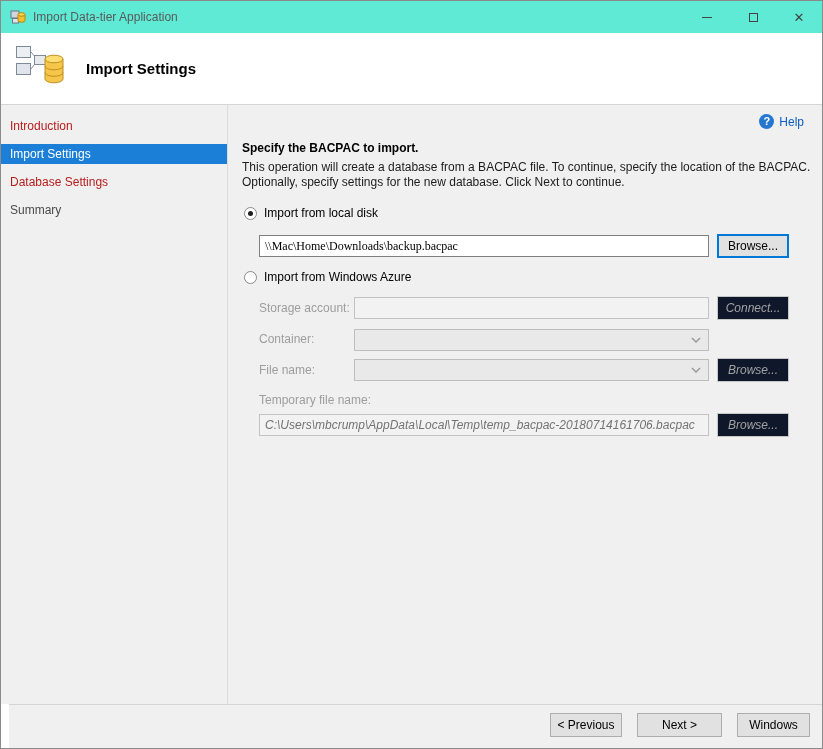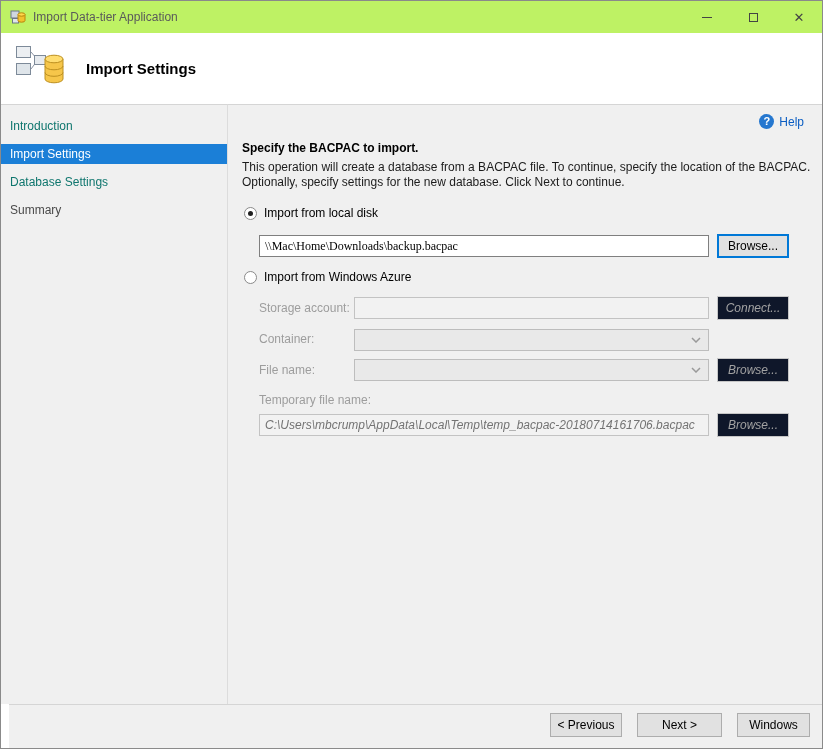--- a/index.html
+++ b/index.html
@@ -7,21 +7,21 @@
   body { font-family:"Liberation Sans", sans-serif; }
 
   .window {
     position:relative; width:823px; height:749px;
     background:#ffffff; border:1px solid #8a8a8a; overflow:hidden;
   }
 
   
   .titlebar {
     position:absolute; top:0; left:0; right:0; height:32px;
-    background:#bef264; display:flex; align-items:center;
+    background:#5eead4; display:flex; align-items:center;
   }
   .app-icon { margin-left:9px; width:16px; height:16px; display:inline-flex; }
   .titlebar .title { margin-left:7px; font-size:12px; color:#5a5a5a; }
   .win-controls { margin-left:auto; display:flex; height:32px; }
   .wc { width:46px; height:32px; display:flex; align-items:center; justify-content:center; color:#444; }
   .glyph-min { display:block; width:10px; height:1px; background:#444; }
   .glyph-max { display:block; width:9px; height:9px; border:1px solid #444; }
   .glyph-close { font-size:13px; color:#444; line-height:1; }
 
   
@@ -29,21 +29,21 @@
   .header-icon { position:absolute; left:14px; top:10px; }
   .page-title { position:absolute; left:85px; top:27px; margin:0; font-size:15px; font-weight:bold; color:#000; }
 
   
   .sidebar {
     position:absolute; top:103px; left:0; width:226px; bottom:44px;
     background:#f0f0f0; border-top:1px solid #d5d5d5;
   }
   .nav-item { height:20px; line-height:20px; padding-left:9px; font-size:12px; margin-bottom:8px; cursor:default; }
   .nav-item.first { margin-top:11px; }
-  .nav-item.link { color:#0f766e; }
+  .nav-item.link { color:#b91c1c; }
   .nav-item.selected { background:#1b7fd7; color:#ffffff; }
   .nav-item.plain { color:#4a4a4a; }
 
   .content {
     position:absolute; top:103px; left:226px; right:0; bottom:44px;
     background:#f0f0f0; border-top:1px solid #d5d5d5; border-left:1px solid #dcdcdc;
   }
 
   .help { position:absolute; top:9px; right:18px; display:flex; align-items:center; gap:5px; cursor:pointer; }
   .help-icon {

